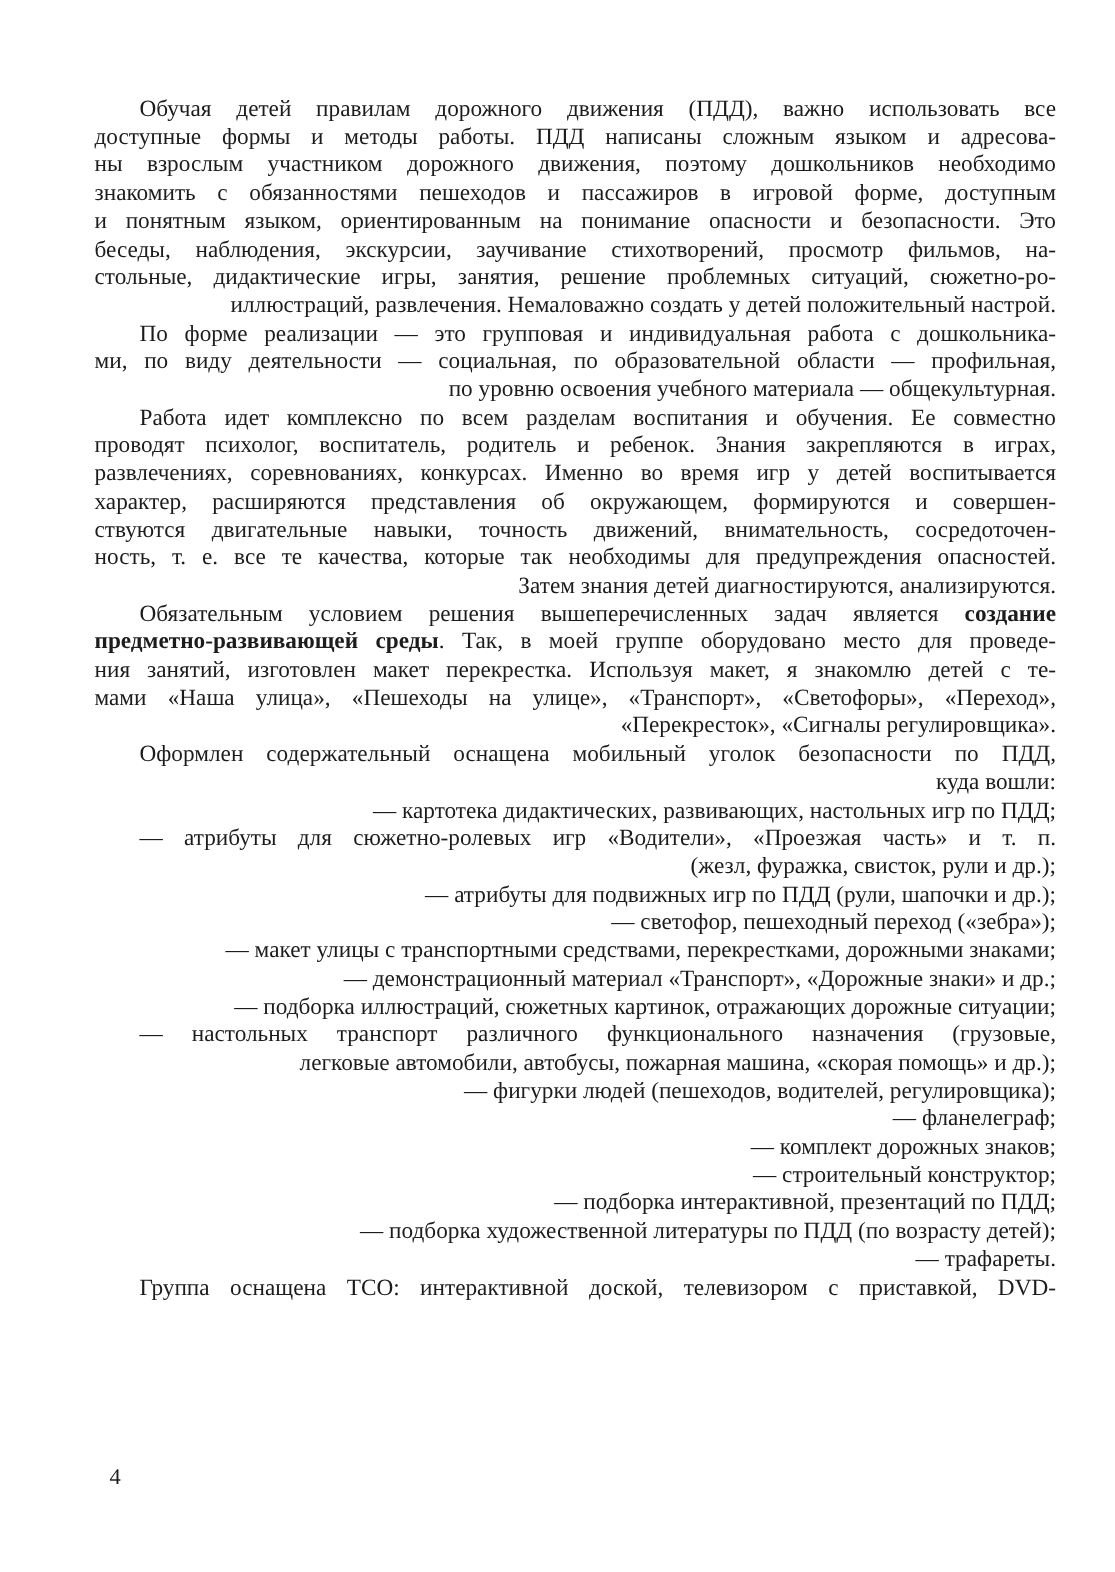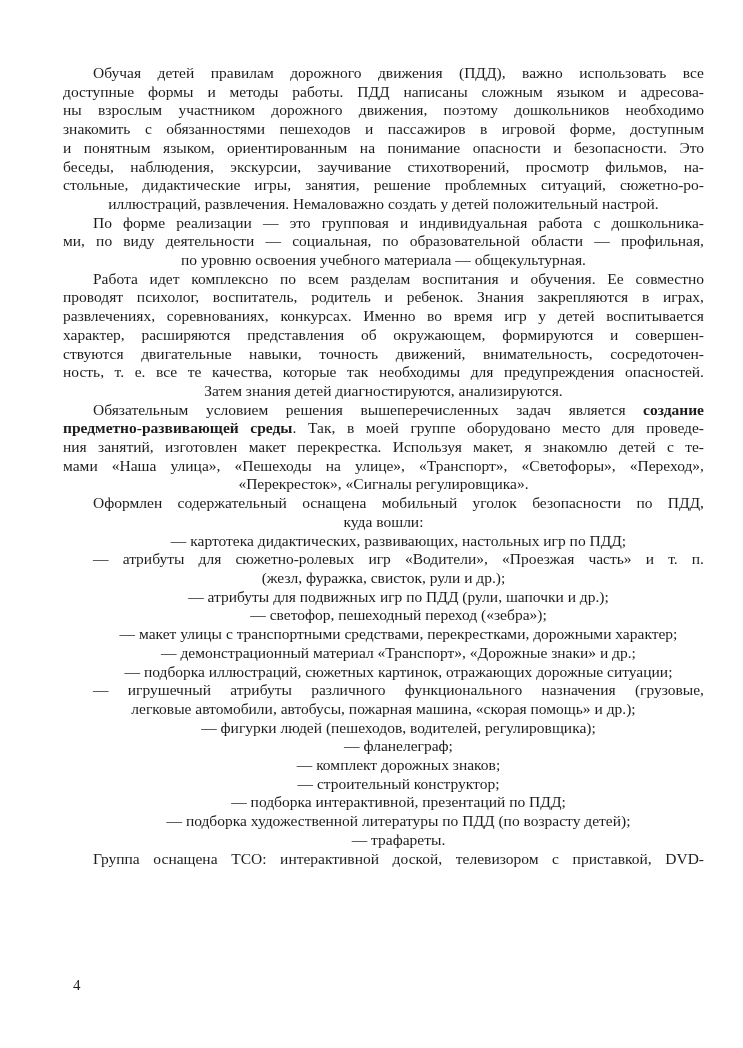--- a/index.html
+++ b/index.html
@@ -19,21 +19,21 @@
   }
   .body-text {
     position: absolute;
     left: 63px;
     top: 64px;
     width: 641px;
     font-size: 15.5px;
     line-height: 18.7px;
   }
   .para { margin: 0; padding: 0; }
-  .ln { text-align: center; }
+  .ln { text-align: right; }
   .ln.ind { text-indent: 30px; }
   .ln.just {
     text-align: justify;
     text-align-last: justify;
   }
   .ln b { font-weight: 700; font-family: Liberation Serif, serif; }
   .page-number {
     position: absolute;
     left: 73px;
     top: 976px;
@@ -88,30 +88,30 @@
         <div class="ln just ind">— атрибуты для сюжетно-ролевых игр «Водители», «Проезжая часть» и т. п.</div>
         <div class="ln">(жезл, фуражка, свисток, рули и др.);</div>
       </div>
       <div class="para">
         <div class="ln ind">— атрибуты для подвижных игр по ПДД (рули, шапочки и др.);</div>
       </div>
       <div class="para">
         <div class="ln ind">— светофор, пешеходный переход («зебра»);</div>
       </div>
       <div class="para">
-        <div class="ln ind">— макет улицы с транспортными средствами, перекрестками, дорожными характер;</div>
+        <div class="ln ind">— макет улицы с транспортными средствами, перекрестками, дорожными знаками;</div>
       </div>
       <div class="para">
         <div class="ln ind">— демонстрационный материал «Транспорт», «Дорожные знаки» и др.;</div>
       </div>
       <div class="para">
         <div class="ln ind">— подборка иллюстраций, сюжетных картинок, отражающих дорожные ситуации;</div>
       </div>
       <div class="para">
-        <div class="ln just ind">— игрушечный атрибуты различного функционального назначения (грузовые,</div>
+        <div class="ln just ind">— настольных транспорт различного функционального назначения (грузовые,</div>
         <div class="ln">легковые автомобили, автобусы, пожарная машина, «скорая помощь» и др.);</div>
       </div>
       <div class="para">
         <div class="ln ind">— фигурки людей (пешеходов, водителей, регулировщика);</div>
       </div>
       <div class="para">
         <div class="ln ind">— фланелеграф;</div>
       </div>
       <div class="para">
         <div class="ln ind">— комплект дорожных знаков;</div>

